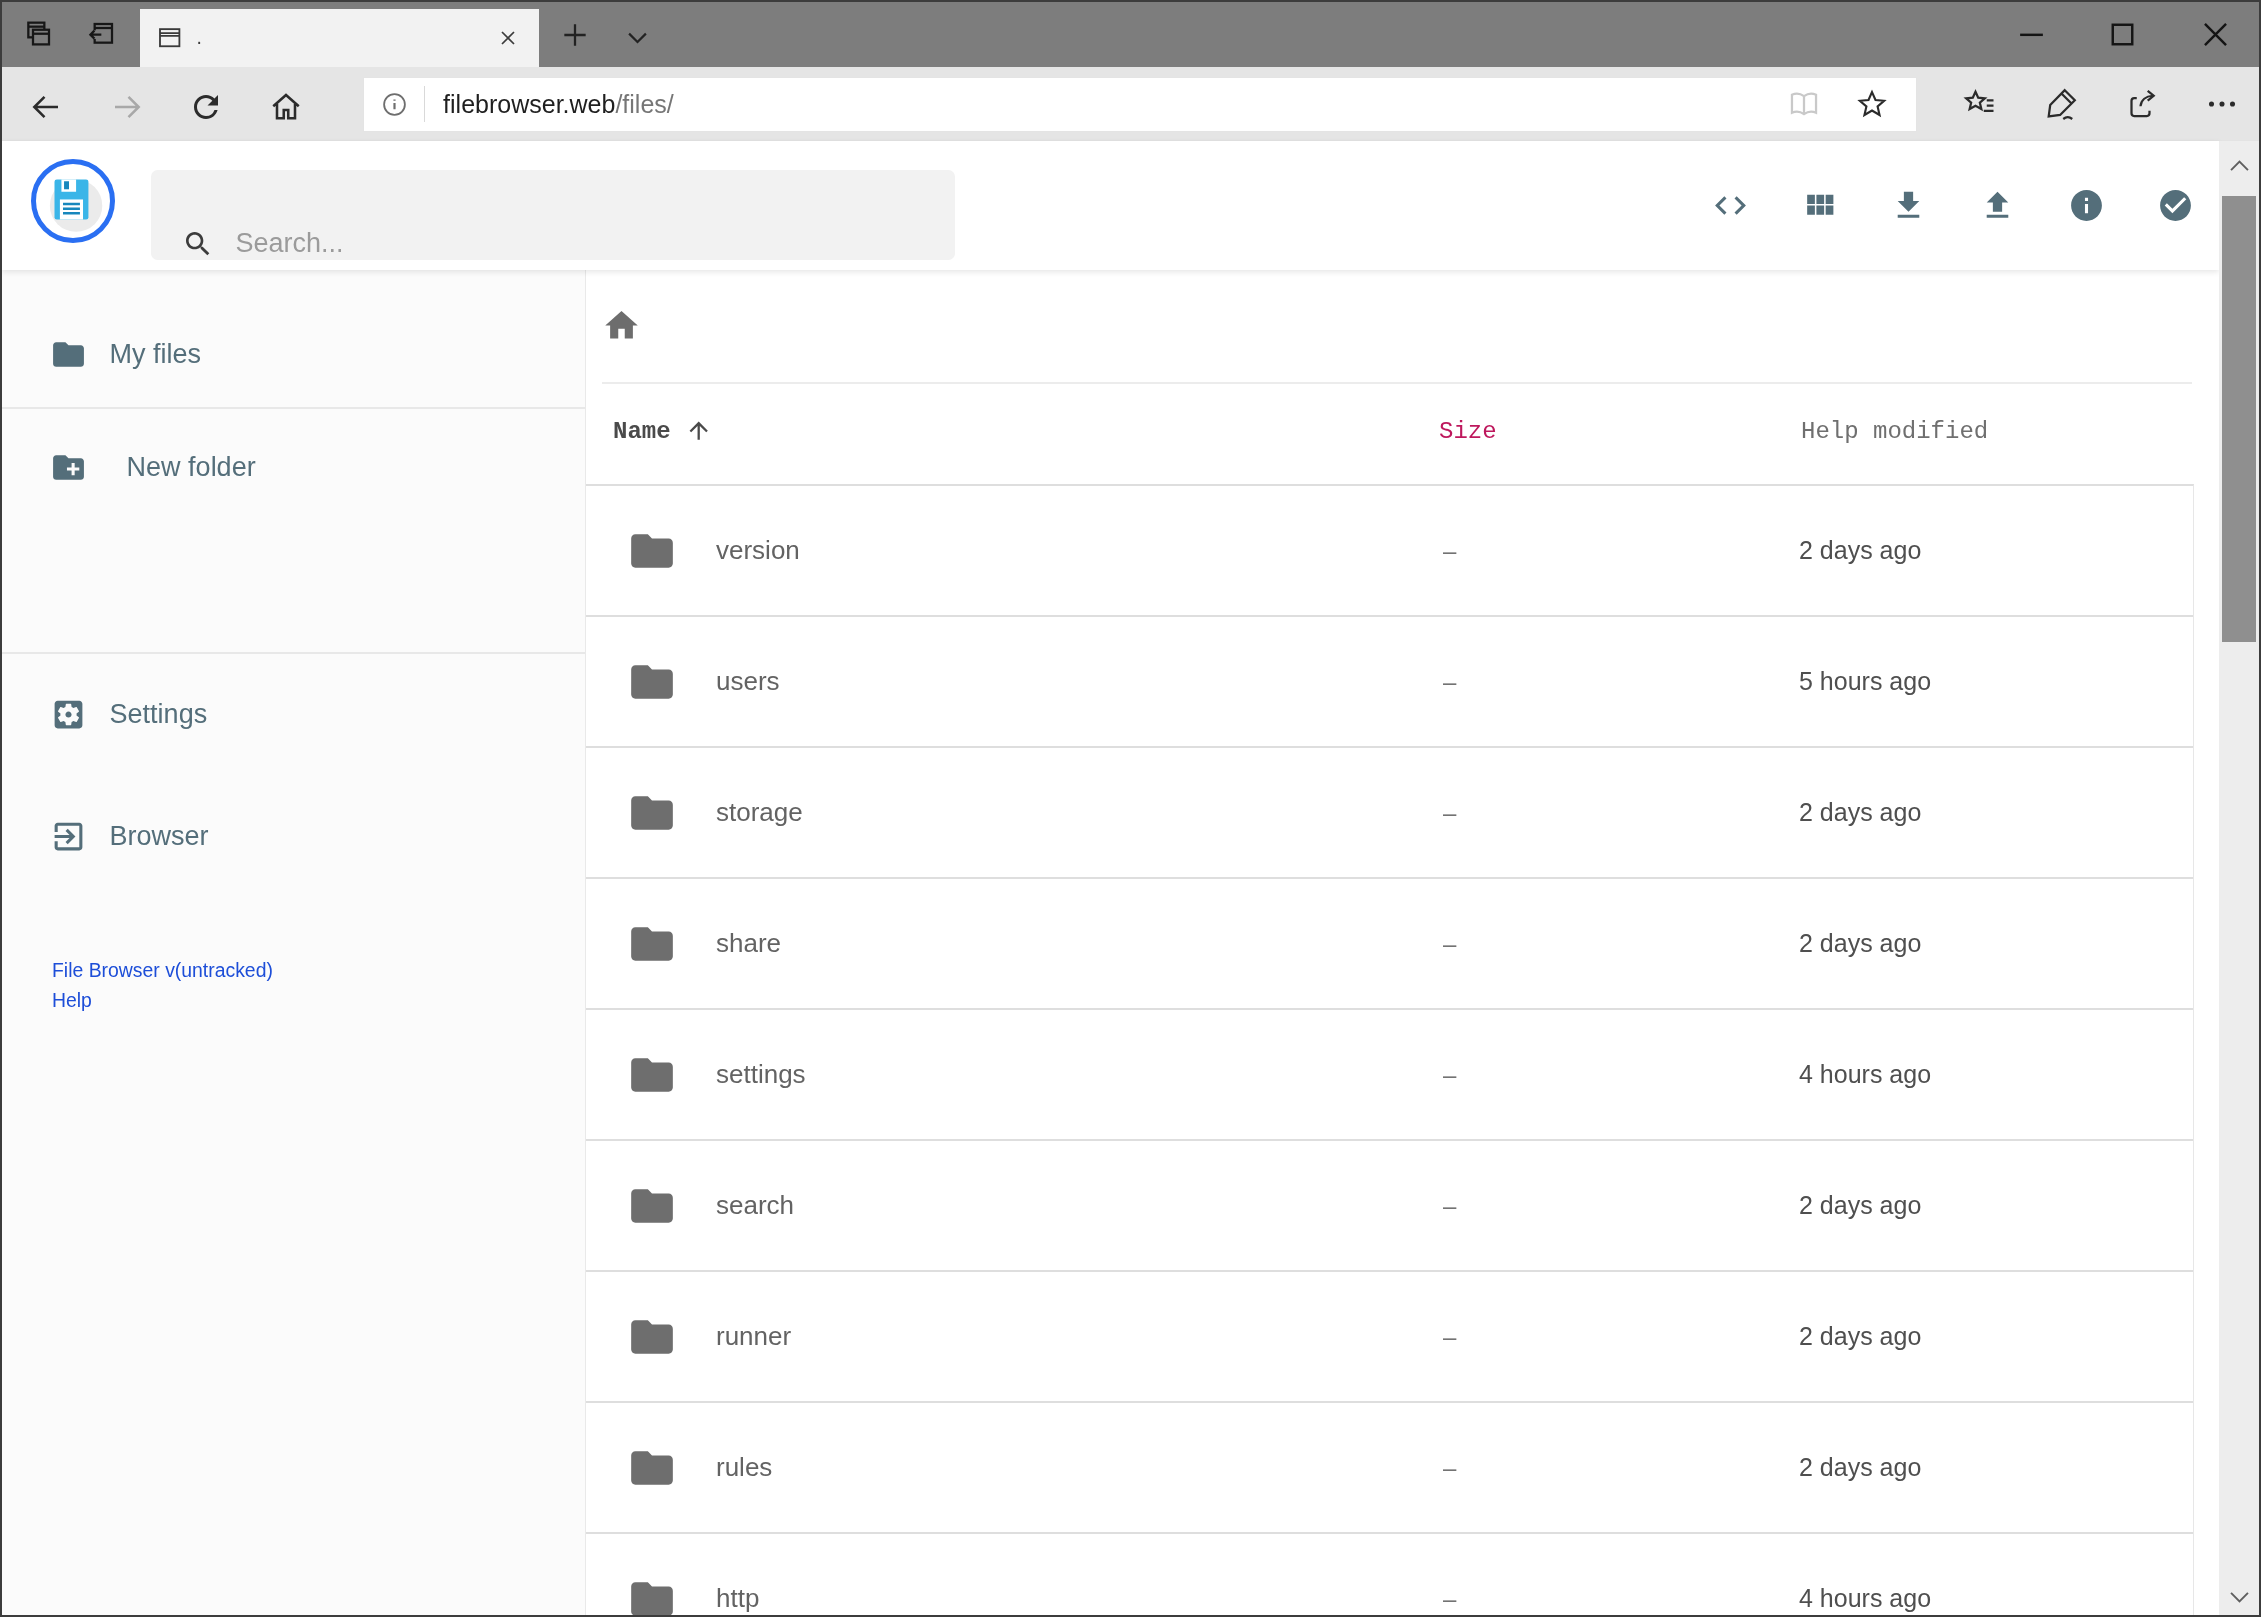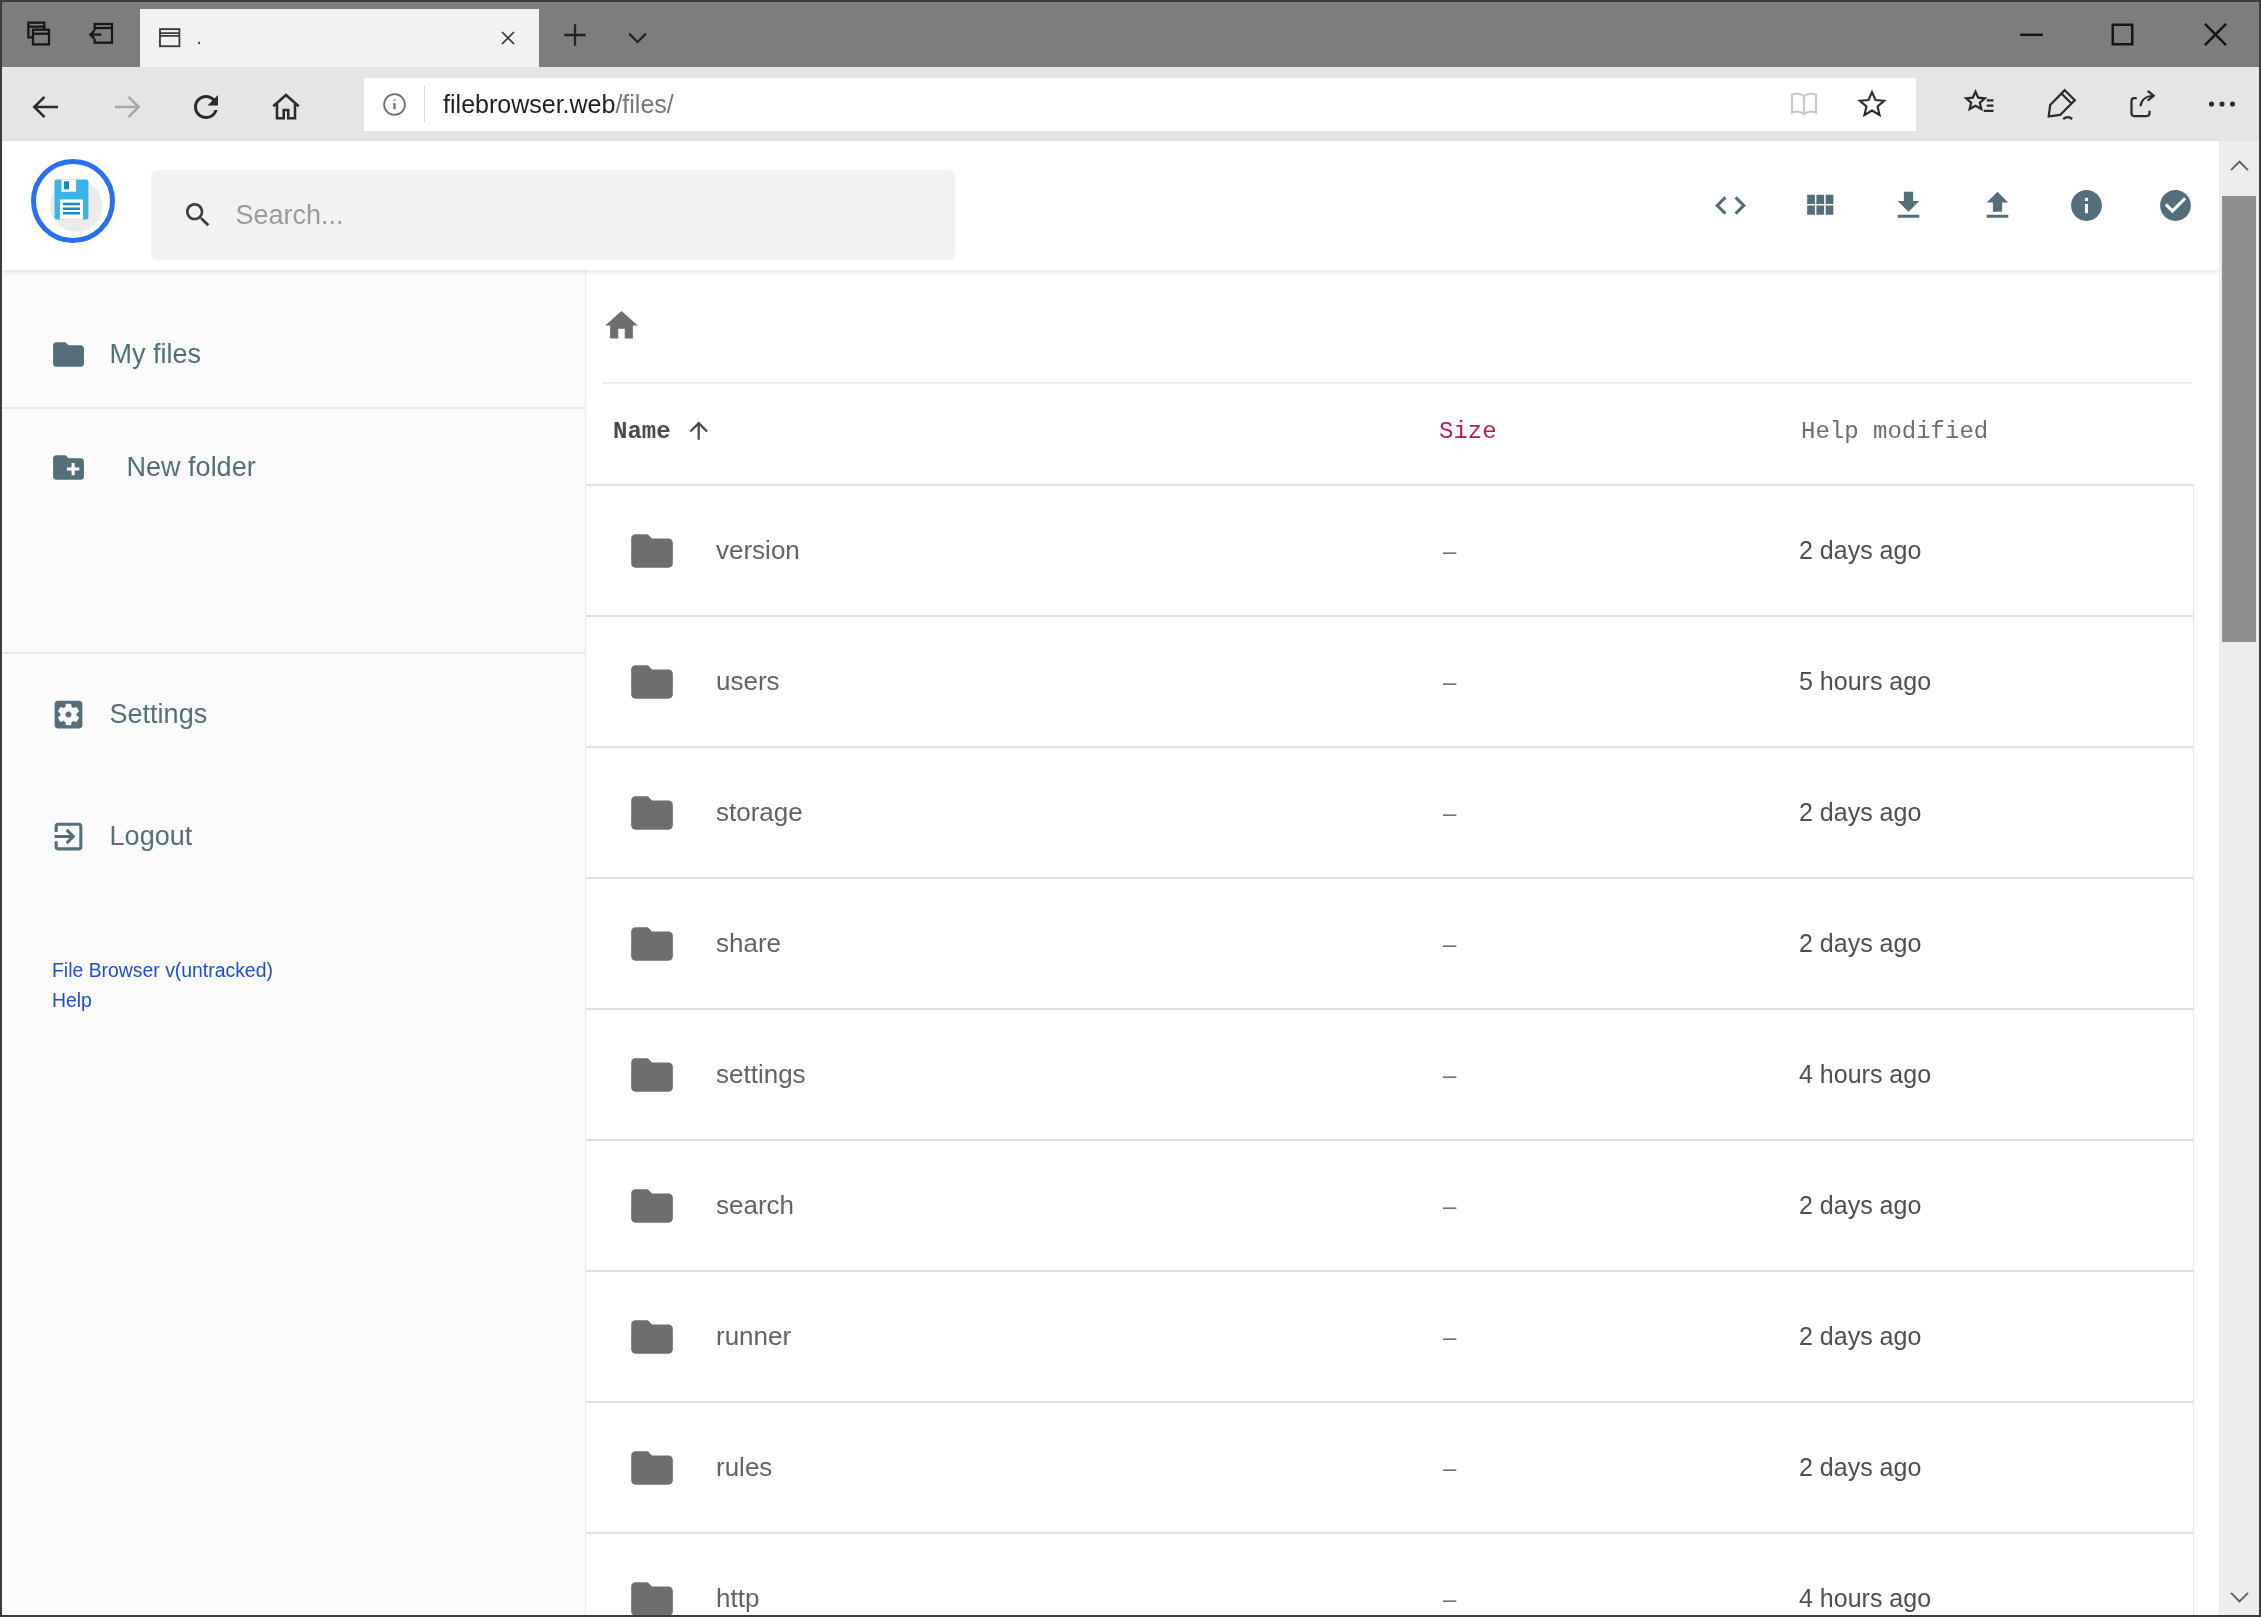--- a/index.html
+++ b/index.html
@@ -35,21 +35,21 @@
   .url-spacer{flex:1;}
   .book{width:34px;height:34px;color:#c9c9c9;flex:none;}
   .star{width:34px;height:34px;color:#2b2b2b;margin-left:34px;margin-right:27.4px;flex:none;}
   .tb-right{position:absolute;top:18.6px;width:36px;height:36px;color:#2b2b2b;}
 
   
   .page{position:relative;height:1480px;background:#fff;}
 
   .appheader{position:absolute;left:0;top:0;right:40px;height:129px;background:#fff;box-shadow:0 2.4px 5.7px rgba(0,0,0,.10);z-index:4;}
   .logo{position:absolute;left:29px;top:18px;width:84px;height:84px;border-radius:50%;border:5.7px solid #2a6ff2;background:#fff;box-sizing:border-box;overflow:hidden;}
-  .searchbox{position:absolute;left:149px;top:29px;width:804px;height:90px;background:#f2f2f2;border-radius:6.5px;display:flex;align-items:center;}
+  .searchbox{position:absolute;left:149px;top:29px;width:804px;height:90px;background:#f2f2f2;border-radius:6.5px;display:flex;align-items:flex-end;}
   .search-icon{width:32px;height:32px;margin-left:31px;color:#3c3c3c;flex:none;}
   .searchbox input{border:none;background:transparent;outline:none;margin-left:19.4px;font-size:27px;color:#6a6a6a;font-family:"Liberation Sans",sans-serif;width:646px;}
   .searchbox input::placeholder{color:#9b9b9b;opacity:1;}
   .header-actions{position:absolute;left:1710px;top:0;height:129px;display:flex;align-items:center;gap:52px;}
   .header-actions .icon{width:37px;height:37px;color:#546e7a;}
 
   .content{position:absolute;left:0;top:129px;right:0;bottom:0;display:flex;z-index:2;}
   .sidebar{width:584px;flex:none;background:#fbfbfb;border-right:1.6px solid #e9e9e9;position:relative;box-sizing:border-box;}
   .side-item{position:absolute;left:0;width:100%;height:65px;display:flex;align-items:center;cursor:pointer;}
   .side-item .icon{width:37px;height:37px;margin-left:48px;color:#546e7a;flex:none;}
@@ -312,21 +312,21 @@
               </svg>
             </span>
           <span class="side-label">Settings</span>
         </div>
         <div class="side-item" style="top:534px;">
           <span class="icon">
               <svg viewBox="0 0 24 24">
                 <path d="M10.09 15.59L11.5 17l5-5-5-5-1.41 1.41L12.67 11H3v2h9.67l-2.58 2.59zM19 3H5c-1.11 0-2 .9-2 2v4h2V5h14v14H5v-4H3v4c0 1.1.89 2 2 2h14c1.1 0 2-.9 2-2V5c0-1.1-.9-2-2-2z" fill="currentColor"></path>
               </svg>
             </span>
-          <span class="side-label">Logout</span>
+          <span class="side-label">Browser</span>
         </div>
         <div class="side-footer">
           <div>File Browser v(untracked)</div>
           <div>Help</div>
         </div>
       </aside>
 
       <main class="main">
         <span class="home-btn icon">
           <svg viewBox="0 0 24 24">

